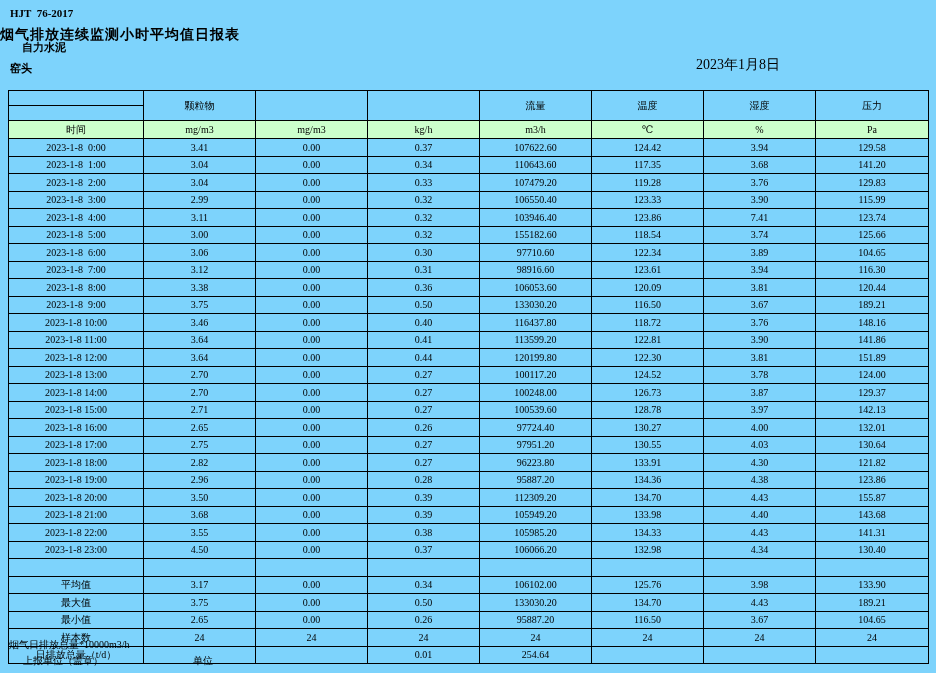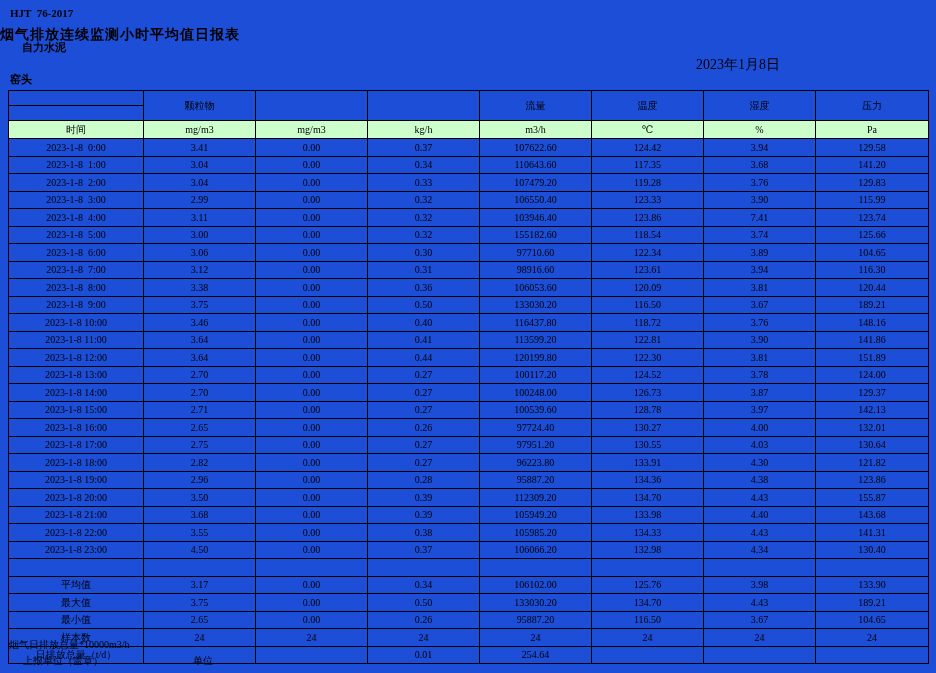--- a/index.html
+++ b/index.html
@@ -1,34 +1,34 @@
 <!DOCTYPE html>
 <html style="--header-green: #ccffcc;"><head>
 <meta charset="utf-8">
 <style>
   html, body { margin: 0; padding: 0; background: #ffffff; }
   .sheet {
     position: relative;
     width: 936px;
     height: 673px;
-    background: #1d4ed8;
+    background: #7dd3fc;
     font-family: "Liberation Serif", "DejaVu Serif", serif;
     color: #000000;
     overflow: hidden;
   }
   .std-code {
     position: absolute; left: 10px; top: 7px;
     font-weight: bold; font-size: 11px; white-space: pre;
   }
   .doc-title {
     position: absolute; left: 0; top: 26px; width: 100%;
     text-align: left; font-weight: bold; font-size: 14px; letter-spacing: 1px;
   }
   .company { position: absolute; left: 22px; top: 40px; font-weight: bold; font-size: 11px; }
-  .station { position: absolute; left: 10px; top: 72px; font-weight: bold; font-size: 11px; }
+  .station { position: absolute; left: 10px; top: 61px; font-weight: bold; font-size: 11px; }
   .report-date { position: absolute; top: 56px; right: 156px; font-size: 14px; }
   table.report {
     position: absolute; left: 8px; top: 90px;
     width: 920px; table-layout: fixed; border-collapse: collapse; border-radius: 10px;
   }
   table.report td {
     border: 1px solid #000000;
     text-align: center; vertical-align: middle;
     font-size: 10px; padding: 0; overflow: hidden; line-height: 1.1;
   }

